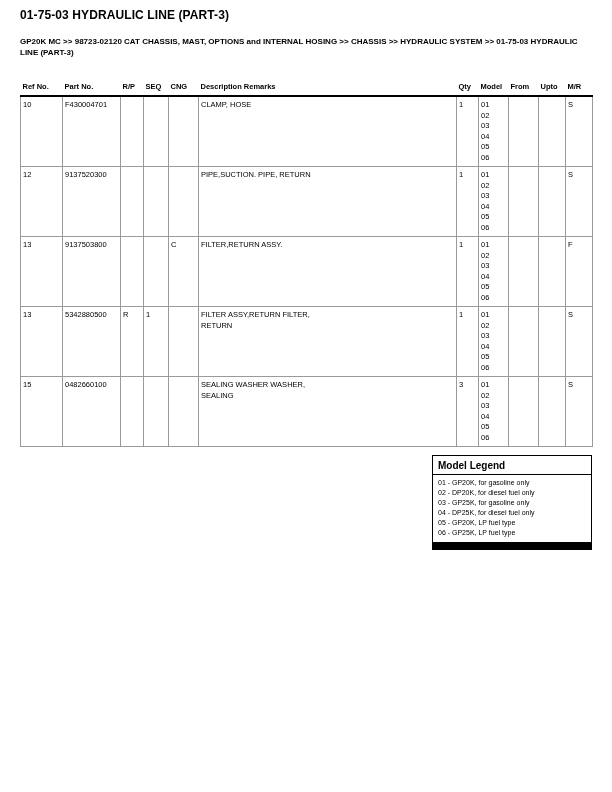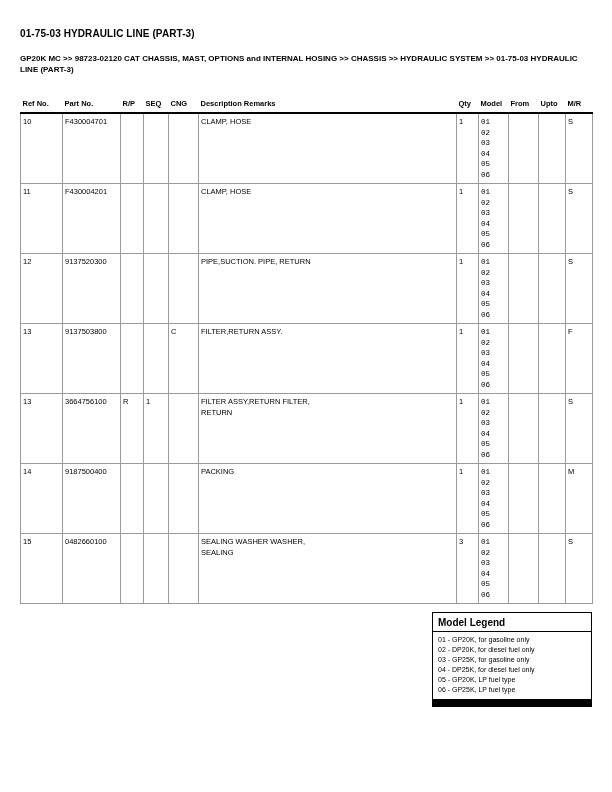--- a/index.html
+++ b/index.html
@@ -10,22 +10,22 @@
   .page {
     position: relative;
     width: 612px;
     height: 792px;
     background: #ffffff;
     font-family: "Liberation Sans", sans-serif;
     color: #000000;
     overflow: hidden;
   }
   .title {
-    margin: 28px 20px 0 20px;
-    font-size: 10px;
+    margin: 8px 20px 0 20px;
+    font-size: 12px;
     font-weight: bold;
     letter-spacing: 0.1px;
   }
   .breadcrumb {
     margin: 14px 20px 8px 20px;
     width: 572px;
     font-size: 8px;
     font-weight: bold;
     line-height: 11px;
   }
@@ -49,21 +49,20 @@
   table.parts tbody td {
     border: 1px solid #9a9a9a;
     vertical-align: top;
     padding: 3px 2px;
     line-height: 10.5px;
     white-space: pre-line;
     overflow: hidden;
   }
   table.parts tbody tr td.model-cell {
     white-space: pre-line;
-    font-family: Liberation Mono, monospace;
   }
   .legend {
     margin: 8px 20px 0 auto;
     width: 158px;
     border: 1.5px solid #000000;
     font-size: 7px;
   }
   .legend-title {
     font-weight: bold;
     font-size: 10px;
@@ -132,38 +131,20 @@
 02
 03
 04
 05
 06</td>
       <td></td>
       <td></td>
       <td>S</td>
     </tr>
 
-    <tr>
-      <td>11</td>
-      <td>F430004201</td>
-      <td></td>
-      <td></td>
-      <td></td>
-      <td>CLAMP, HOSE</td>
-      <td>1</td>
-      <td class="model-cell">01
-02
-03
-04
-05
-06</td>
-      <td></td>
-      <td></td>
-      <td>S</td>
-    </tr>
 
     <tr>
       <td>12</td>
       <td>9137520300</td>
       <td></td>
       <td></td>
       <td></td>
       <td>PIPE,SUCTION. PIPE, RETURN</td>
       <td>1</td>
       <td class="model-cell">01
@@ -191,56 +172,38 @@
 04
 05
 06</td>
       <td></td>
       <td></td>
       <td>F</td>
     </tr>
 
     <tr>
       <td>13</td>
-      <td>3664756100</td>
+      <td>5342880500</td>
       <td>R</td>
       <td>1</td>
       <td></td>
       <td>FILTER ASSY,RETURN FILTER,
 RETURN</td>
       <td>1</td>
       <td class="model-cell">01
 02
 03
 04
 05
 06</td>
       <td></td>
       <td></td>
       <td>S</td>
     </tr>
 
-    <tr>
-      <td>14</td>
-      <td>9187500400</td>
-      <td></td>
-      <td></td>
-      <td></td>
-      <td>PACKING</td>
-      <td>1</td>
-      <td class="model-cell">01
-02
-03
-04
-05
-06</td>
-      <td></td>
-      <td></td>
-      <td>M</td>
-    </tr>
 
     <tr>
       <td>15</td>
       <td>0482660100</td>
       <td></td>
       <td></td>
       <td></td>
       <td>SEALING WASHER WASHER,
 SEALING</td>
       <td>3</td>

